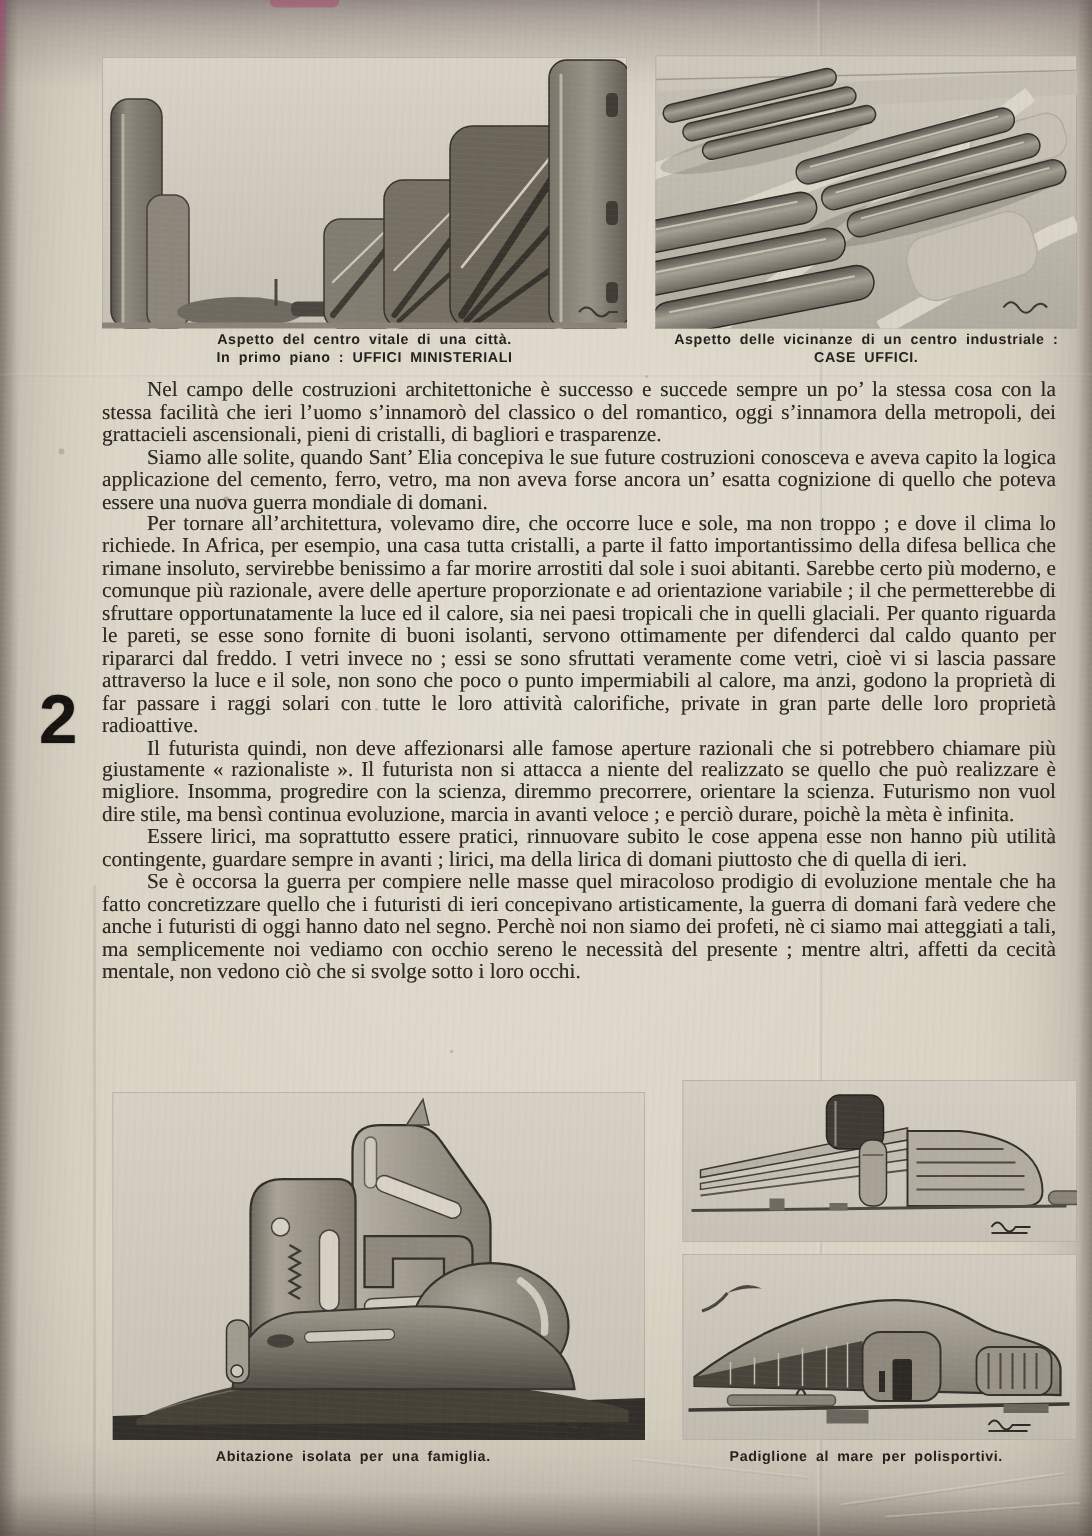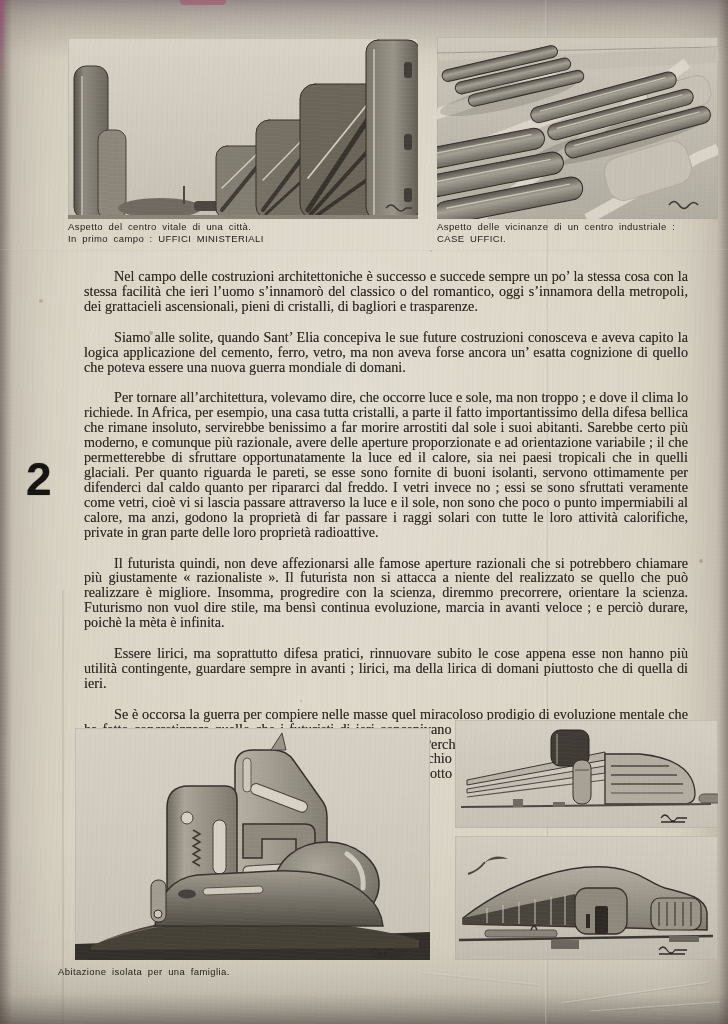--- a/index.html
+++ b/index.html
@@ -35,30 +35,30 @@
   .specks { position:absolute; left:0; top:0; width:2px; height:2px; border-radius:50%; background:rgba(80,65,48,0.0);
     box-shadow: 150px 332px 0 1px rgba(85,70,52,0.30), 646px 152px 0 0 rgba(85,70,52,0.30),
       300px 700px 0 0 rgba(85,70,52,0.25), 88px 848px 0 1px rgba(85,70,52,0.22),
       430px 250px 0 0 rgba(85,70,52,0.22), 700px 560px 0 1px rgba(85,70,52,0.26),
       250px 472px 0 0 rgba(85,70,52,0.22), 520px 905px 0 0 rgba(85,70,52,0.25),
       360px 60px 0 0 rgba(85,70,52,0.22), 40px 300px 0 1px rgba(85,70,52,0.22); }
 
   .figure { position:absolute; }
   .figure svg { display:block; filter:saturate(0.9); }
   .caption {
-    position:absolute; color:#23201b;
-    font-family:"Liberation Sans", sans-serif; font-weight:normal;
+    position:absolute; text-align:center; color:#23201b;
+    font-family:"Liberation Sans", sans-serif; font-weight:bold;
     font-size:9.5px; line-height:11.5px; letter-spacing:.4px; word-spacing:2.5px;
   }
   .body-text {
     position:absolute; left:68px; top:253px; width:636px;
     color:#2d2922; font-size:14.2px; line-height:14.9px; text-align:justify;
     text-shadow:0 0 .4px rgba(45,40,34,.55);
   }
-  .body-text p { margin:16px; text-indent:30px;font-family:Liberation Serif, serif; }
+  .body-text p { margin:0; text-indent:30px;font-family:Liberation Serif, serif; }
   .page-number {
     position:absolute; left:26px; top:456px; color:#15120f;
     font-family:"Liberation Sans", sans-serif; font-weight:bold; font-size:46px; line-height:46px;
     text-shadow:0 0 1px rgba(20,16,12,.6);
   }
 </style>
 </head>
 <body>
 
 <div class="page">
@@ -126,21 +126,21 @@
         <rect x="336" y="24" width="8" height="16" rx="3" fill="#403c35"></rect>
         <rect x="336" y="96" width="8" height="16" rx="3" fill="#403c35"></rect>
         <rect x="336" y="150" width="8" height="14" rx="3" fill="#403c35"></rect>
       </g>
       <rect y="177" width="350" height="4" fill="#8a8476"></rect>
       <path d="M318,170 q5,-6 10,0 t10,0 h6" stroke="#3a362f" fill="none" stroke-width="1.4"></path>
     </svg>
   </div>
   <div class="caption" style="left:68px; top:221px; width:350px;">
     <div>Aspetto del centro vitale di una città.</div>
-    <div>In primo campo : UFFICI MINISTERIALI</div>
+    <div>In primo piano : UFFICI MINISTERIALI</div>
   </div>
 
   <div class="figure" style="left:437px; top:37px;">
     <svg width="281" height="182" viewBox="0 0 281 182">
       <defs>
         <linearGradient id="f2g" x1="0" y1="0" x2="0" y2="1">
             <stop offset="0" stop-color="#cfc9bb"></stop>
             <stop offset="1" stop-color="#b2ac9f"></stop>
           </linearGradient>
         <linearGradient id="f2c" x1="0" y1="0" x2="0" y2="1">
@@ -194,21 +194,21 @@
   <div class="caption" style="left:437px; top:221px; width:281px;">
     <div>Aspetto delle vicinanze di un centro industriale :</div>
     <div>CASE UFFICI.</div>
   </div>
 
   <div class="body-text">
     <p>Nel campo delle costruzioni architettoniche è successo e succede sempre un po’ la stessa cosa con la stessa facilità che ieri l’uomo s’innamorò del classico o del romantico, oggi s’innamora della metropoli, dei grattacieli ascensionali, pieni di cristalli, di bagliori e trasparenze.</p>
     <p>Siamo alle solite, quando Sant’ Elia concepiva le sue future costruzioni conosceva e aveva capito la logica applicazione del cemento, ferro, vetro, ma non aveva forse ancora un’ esatta cognizione di quello che poteva essere una nuova guerra mondiale di domani.</p>
     <p>Per tornare all’architettura, volevamo dire, che occorre luce e sole, ma non troppo ; e dove il clima lo richiede. In Africa, per esempio, una casa tutta cristalli, a parte il fatto importantissimo della difesa bellica che rimane insoluto, servirebbe benissimo a far morire arrostiti dal sole i suoi abitanti. Sarebbe certo più moderno, e comunque più razionale, avere delle aperture proporzionate e ad orientazione variabile ; il che permetterebbe di sfruttare opportunatamente la luce ed il calore, sia nei paesi tropicali che in quelli glaciali. Per quanto riguarda le pareti, se esse sono fornite di buoni isolanti, servono ottimamente per difenderci dal caldo quanto per ripararci dal freddo. I vetri invece no ; essi se sono sfruttati veramente come vetri, cioè vi si lascia passare attraverso la luce e il sole, non sono che poco o punto impermiabili al calore, ma anzi, godono la proprietà di far passare i raggi solari con tutte le loro attività calorifiche, private in gran parte delle loro proprietà radioattive.</p>
     <p>Il futurista quindi, non deve affezionarsi alle famose aperture razionali che si potrebbero chiamare più giustamente « razionaliste ». Il futurista non si attacca a niente del realizzato se quello che può realizzare è migliore. Insomma, progredire con la scienza, diremmo precorrere, orientare la scienza. Futurismo non vuol dire stile, ma bensì continua evoluzione, marcia in avanti veloce ; e perciò durare, poichè la mèta è infinita.</p>
-    <p>Essere lirici, ma soprattutto difesa pratici, rinnuovare subito le cose appena esse non hanno più utilità contingente, guardare sempre in avanti ; lirici, ma della lirica di domani piuttosto che di quella di ieri.</p>
+    <p>Essere lirici, ma soprattutto essere pratici, rinnuovare subito le cose appena esse non hanno più utilità contingente, guardare sempre in avanti ; lirici, ma della lirica di domani piuttosto che di quella di ieri.</p>
     <p>Se è occorsa la guerra per compiere nelle masse quel miracoloso prodigio di evoluzione mentale che ha fatto concretizzare quello che i futuristi di ieri concepivano artisticamente, la guerra di domani farà vedere che anche i futuristi di oggi hanno dato nel segno. Perchè noi non siamo dei profeti, nè ci siamo mai atteggiati a tali, ma semplicemente noi vediamo con occhio sereno le necessità del presente ; mentre altri, affetti da cecità mentale, non vedono ciò che si svolge sotto i loro occhi.</p>
   </div>
 
   <div class="page-number">2</div>
 
   <div class="figure" style="left:75px; top:728px;">
     <svg width="355" height="232" viewBox="0 0 355 232">
       <defs>
         <linearGradient id="f3bg" x1="0" y1="0" x2="0" y2="1">
             <stop offset="0" stop-color="#d7d1c3"></stop>
@@ -343,15 +343,18 @@
       <g>
         <line x1="4" y1="104" x2="258" y2="100" stroke="#3a362f" stroke-width="2.5"></line>
         <rect x="30" y="94" width="72" height="7" rx="3" fill="#8a8476" stroke="#55504a"></rect>
         <rect x="96" y="104" width="28" height="9" fill="#6b665c"></rect>
         <rect x="214" y="100" width="30" height="6" fill="#6b665c"></rect>
         <path d="M76,94 q3,-8 6,0" stroke="#332f29" fill="none" stroke-width="1.5"></path>
       </g>
       <path d="M204,114 q4,-6 8,0 q4,6 8,0 h12 M204,118 h26" stroke="#2e2a24" fill="none" stroke-width="1.3"></path>
     </svg>
   </div>
+  <div class="caption" style="left:437px; top:966px; width:281px;">
+    <div>Padiglione al mare per polisportivi.</div>
+  </div>
 
   <div class="grain"></div>
 </div>
 
 </body></html>

